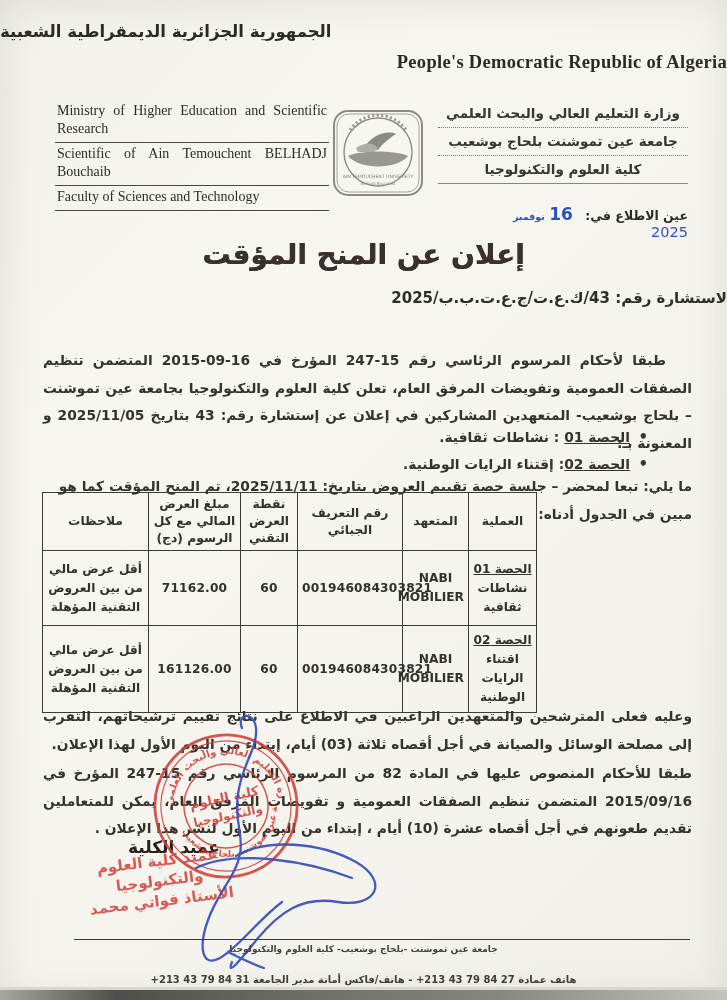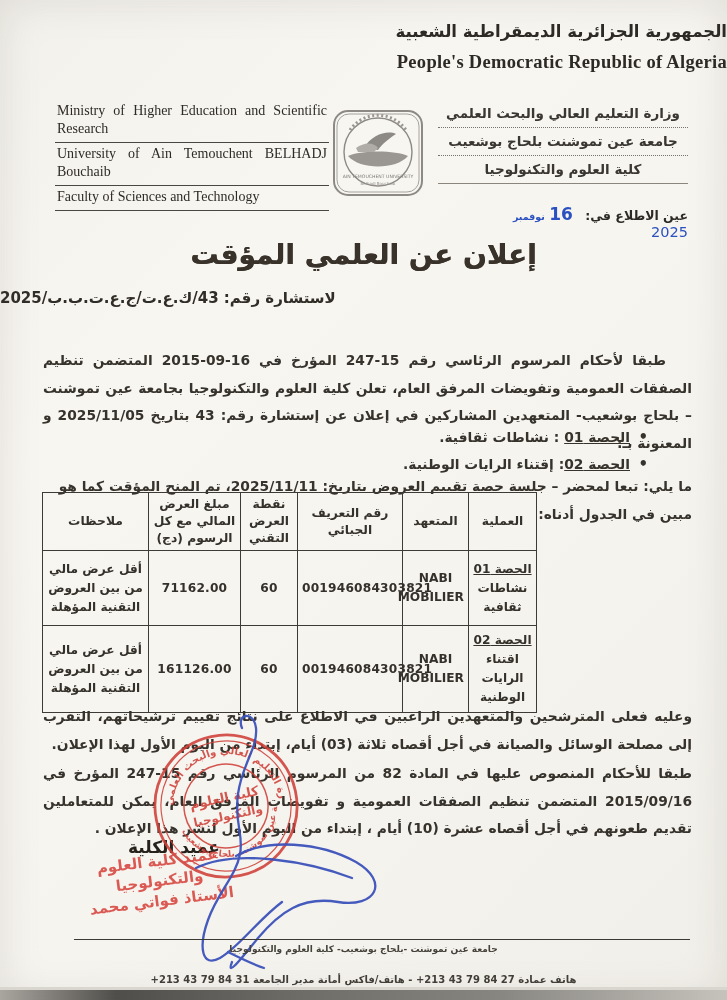--- a/index.html
+++ b/index.html
@@ -4,37 +4,37 @@
 <style>
   html,body{margin:0;padding:0;background:#e9e7e2;}
   #page{
     position:relative;width:727px;height:1000px;overflow:hidden;
     background:linear-gradient(135deg,#f3f1ec 0%,#f8f6f1 28%,#f6f4ef 60%,#f1efe9 100%);
     font-family:"DejaVu Sans",sans-serif;color:#33302b;
     box-shadow:inset 0 0 40px rgba(120,115,105,.18);
   }
   .abs{position:absolute;}
   
-  .hdr-ar{top:22px;left:0;width:100%;text-align:right;font-weight:700;font-size:16.5px;color:#2d2a25;}
+  .hdr-ar{top:22px;left:0;width:100%;text-align:left;font-weight:700;font-size:16.5px;color:#2d2a25;}
   .hdr-en{top:52px;left:0;width:100%;text-align:right;font-family:"Liberation Serif",serif;font-weight:700;font-size:18.5px;color:#2d2a25;letter-spacing:.3px;}
   .leftbox{top:100px;left:55px;width:274px;font-family:"Liberation Serif",serif;font-size:14px;line-height:18px;color:#2e2b27;}
   .lb-item{padding:2px 2px 4px 2px;border-bottom:1.4px solid #4a4742;text-align:justify;}
   .lb-item:last-child{border-bottom:1.6px solid #4a4742;}
   .rightbox{top:100px;left:438px;width:250px;direction:rtl;font-size:13.5px;font-weight:700;color:#3a3631;}
   .rb-item{padding:5px 2px 6px;text-align:center;border-bottom:1px dotted #77726b;}
   .rb-item:last-child{border-bottom:1.2px solid #8a857d;}
   .dateline{top:204px;left:438px;width:250px;direction:rtl;text-align:right;font-size:12.5px;font-weight:700;color:#2d2a25;}
   .stamp-day{color:#2b50c0;font-size:17px;letter-spacing:4px;font-weight:700;margin-right:8px;}
   .stamp-month{color:#2b50c0;font-size:9.5px;font-weight:700;margin-left:35px;}
   .stamp-year{color:#2b50c0;font-size:14.5px;font-weight:400;}
   
   .seal{top:108px;left:330px;}
   
   .doc-title{top:238px;left:0;width:100%;text-align:center;direction:rtl;font-weight:700;font-size:28px;letter-spacing:.5px;color:#38322a;text-shadow:.4px 0 0 #38322a;}
-  .doc-ref{top:289px;left:0;width:100%;text-align:left;direction:rtl;font-weight:700;font-size:15px;color:#302c26;}
+  .doc-ref{top:289px;left:0;width:100%;text-align:right;direction:rtl;font-weight:700;font-size:15px;color:#302c26;}
   
   .para{left:39px;width:649px;direction:rtl;text-align:justify;font-weight:700;font-size:13.8px;line-height:27.5px;color:#36322c;margin:4px;}
   .p1{top:343px;text-indent:26px;}
   .p2{top:469px;text-align:right;}
   .p3{top:699px;}
   .p4{top:756px;}
   .bullets{top:424px;left:120px;width:548px;direction:rtl;margin:0;padding:0;list-style:none;font-weight:700;font-size:13.8px;color:#36322c;}
   .bullets li{line-height:26.5px;padding-right:38px;position:relative;}
   .bullets li::before{content:"•";position:absolute;right:20px;top:0;font-size:15px;}
   .u{text-decoration:underline;}
@@ -64,21 +64,21 @@
 </head>
 <body>
 
 <div id="page">
 
   <div class="abs hdr-ar">الجمهورية الجزائرية الديمقراطية الشعبية</div>
   <div class="abs hdr-en">People's Democratic Republic of Algeria</div>
 
   <div class="abs leftbox">
     <div class="lb-item">Ministry of Higher Education and Scientific Research</div>
-    <div class="lb-item">University of Ain Temouchent BELHADJ Bouchaib</div>
+    <div class="lb-item">Scientific of Ain Temouchent BELHADJ Bouchaib</div>
     <div class="lb-item">Faculty of Sciences and Technology</div>
   </div>
 
   <div class="abs seal">
     <svg width="96" height="90" viewBox="0 0 96 90">
       <rect x="4" y="3" width="88" height="84" rx="14" fill="none" stroke="#8d8a86" stroke-width="2"></rect>
       <rect x="7" y="6" width="82" height="78" rx="12" fill="none" stroke="#a5a29e" stroke-width="1"></rect>
       <circle cx="48" cy="44" r="34" fill="none" stroke="#8d8a86" stroke-width="1.4"></circle>
       <path d="M18,48 C30,42 66,42 78,48 C66,62 30,62 18,48 Z" fill="#9a9793"></path>
       <path d="M34,40 C42,26 58,22 66,26 C60,30 52,36 48,42 Z" fill="#8d8a86"></path>
@@ -95,21 +95,21 @@
     <div class="rb-item">كلية العلوم والتكنولوجيا</div>
   </div>
 
   <div class="abs dateline">
     <span>عين الاطلاع في:</span>
     <span class="stamp-day">16</span>
     <span class="stamp-month">نوفمبر</span>
     <span class="stamp-year">2025</span>
   </div>
 
-  <div class="abs doc-title">إعلان عن العلمي المؤقت</div>
+  <div class="abs doc-title">إعلان عن المنح المؤقت</div>
   <div class="abs doc-ref">لاستشارة رقم: 43/ك.ع.ت/ج.ع.ت.ب.ب/2025</div>
 
   <p class="abs para p1">طبقا لأحكام المرسوم الرئاسي رقم 15-247 المؤرخ في 16-09-2015 المتضمن تنظيم الصفقات العمومية وتفويضات المرفق العام، تعلن كلية العلوم والتكنولوجيا بجامعة عين تموشنت – بلحاج بوشعيب- المتعهدين المشاركين في إعلان عن إستشارة رقم: 43 بتاريخ 2025/11/05 و المعنونة بـ:</p>
 
   <ul class="abs bullets">
     <li><span class="u">الحصة 01</span><span> : نشاطات ثقافية.</span></li>
     <li><span class="u">الحصة 02</span><span>: إقتناء الرايات الوطنية.</span></li>
   </ul>
 
   <p class="abs para p2">ما يلي: تبعا لمحضر – جلسة حصة تقييم العروض بتاريخ: 2025/11/11، تم المنح المؤقت كما هو مبين في الجدول أدناه:</p>

